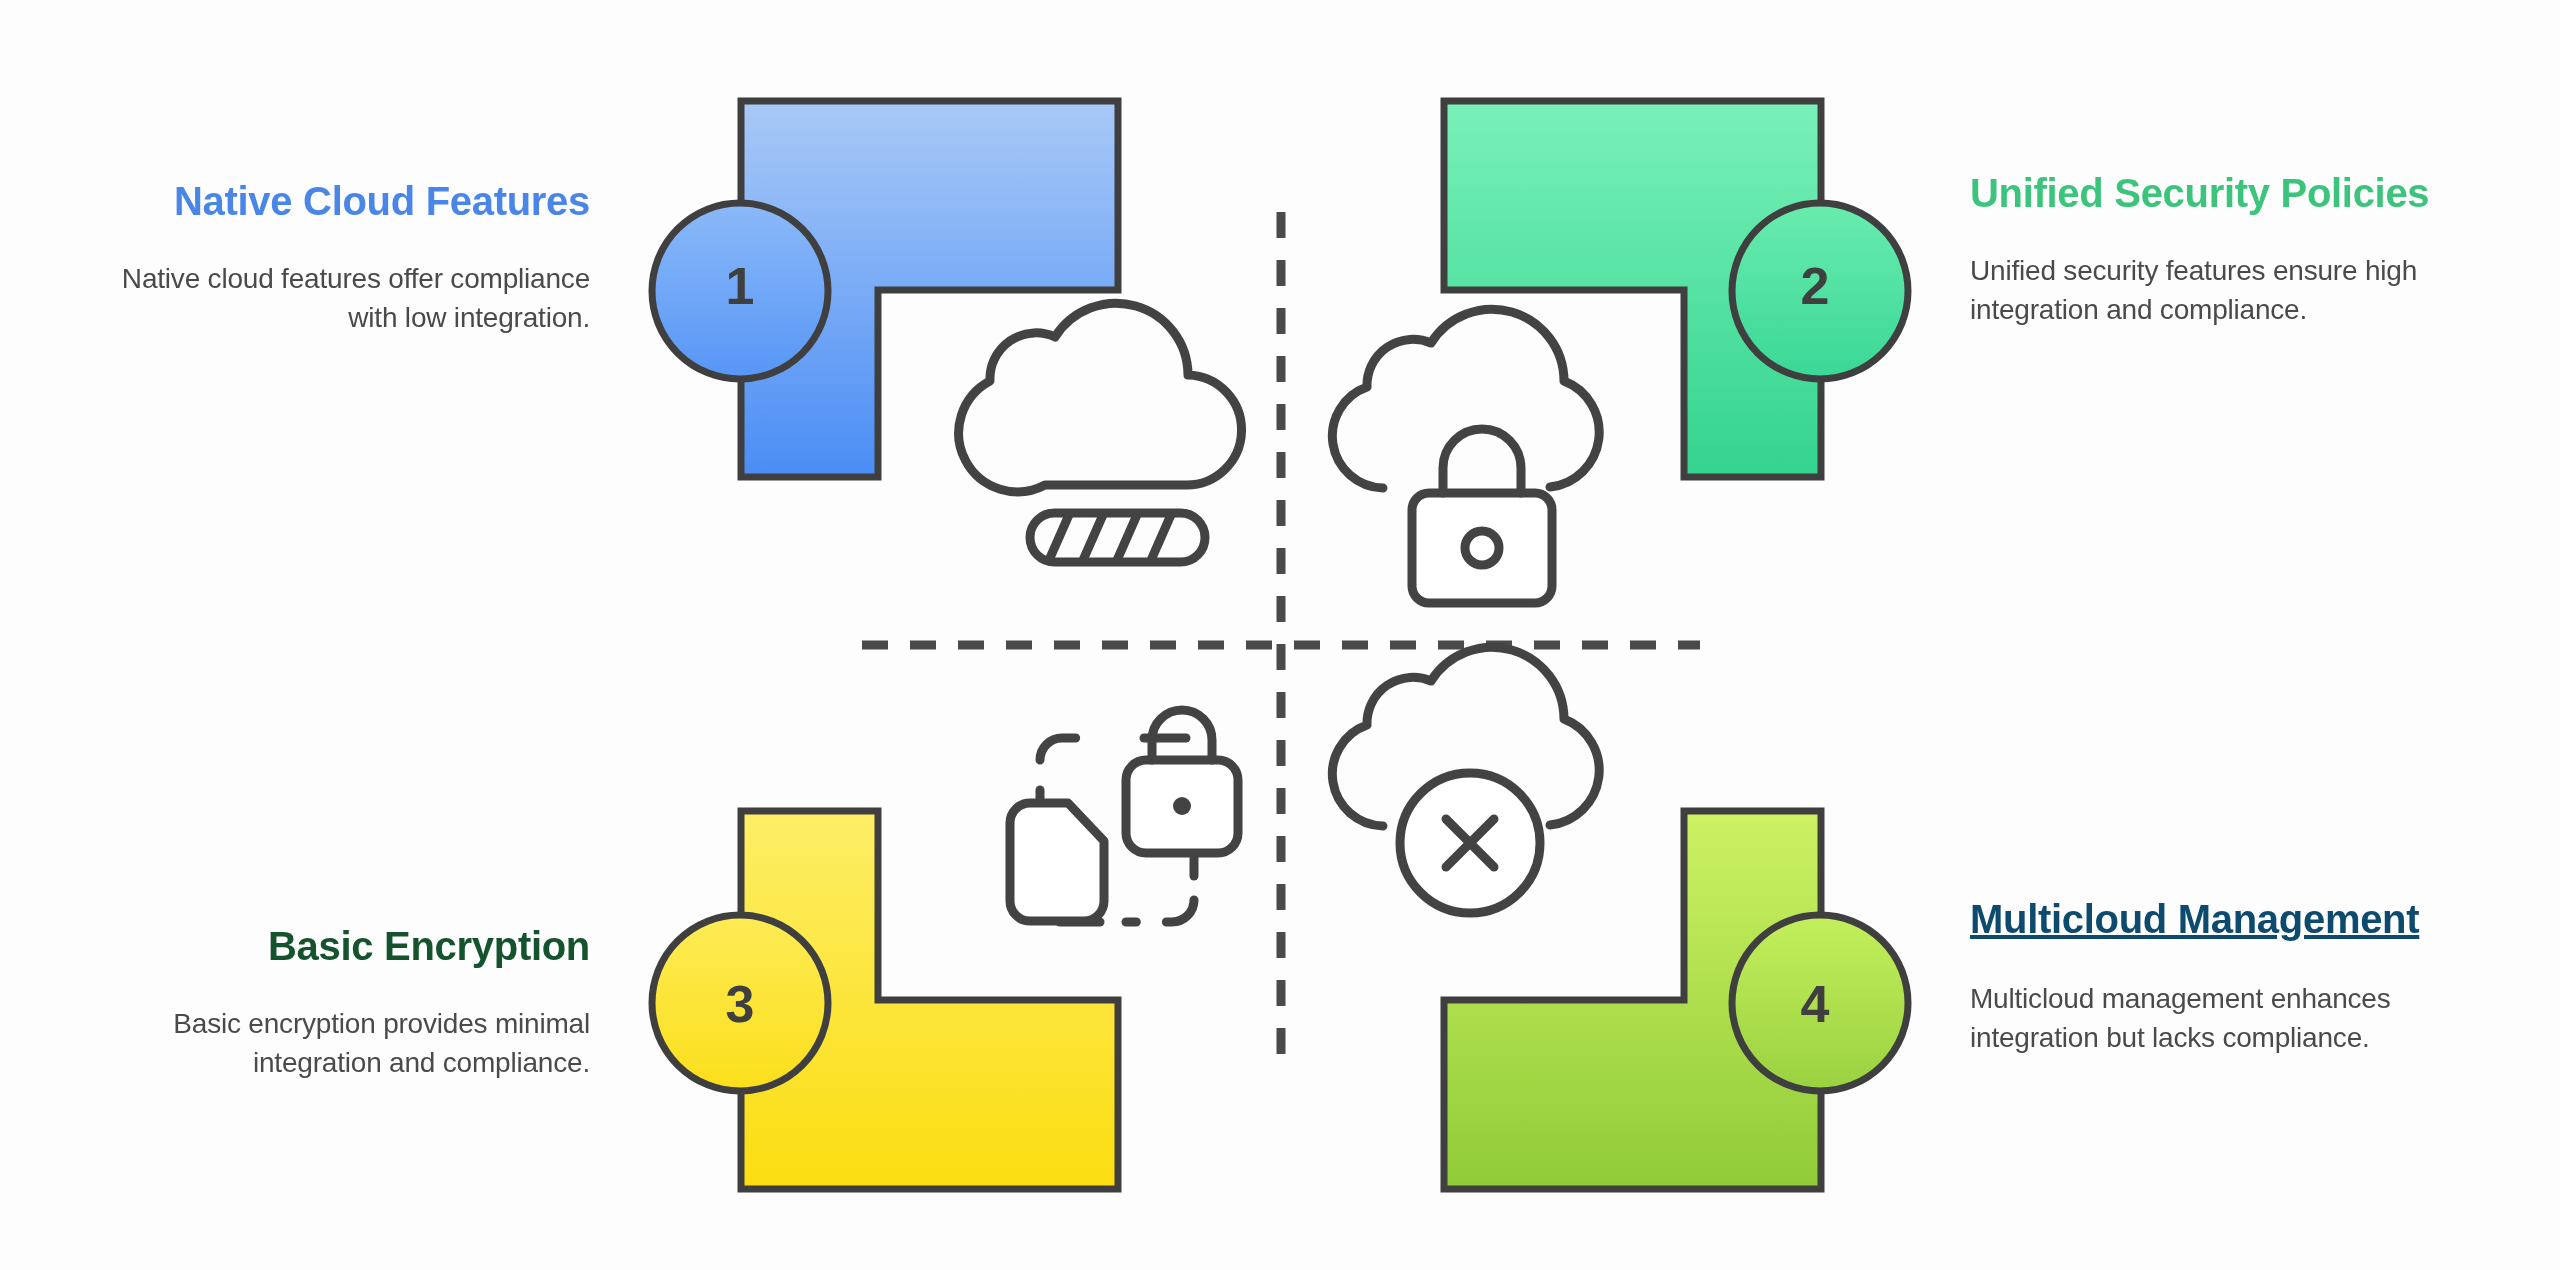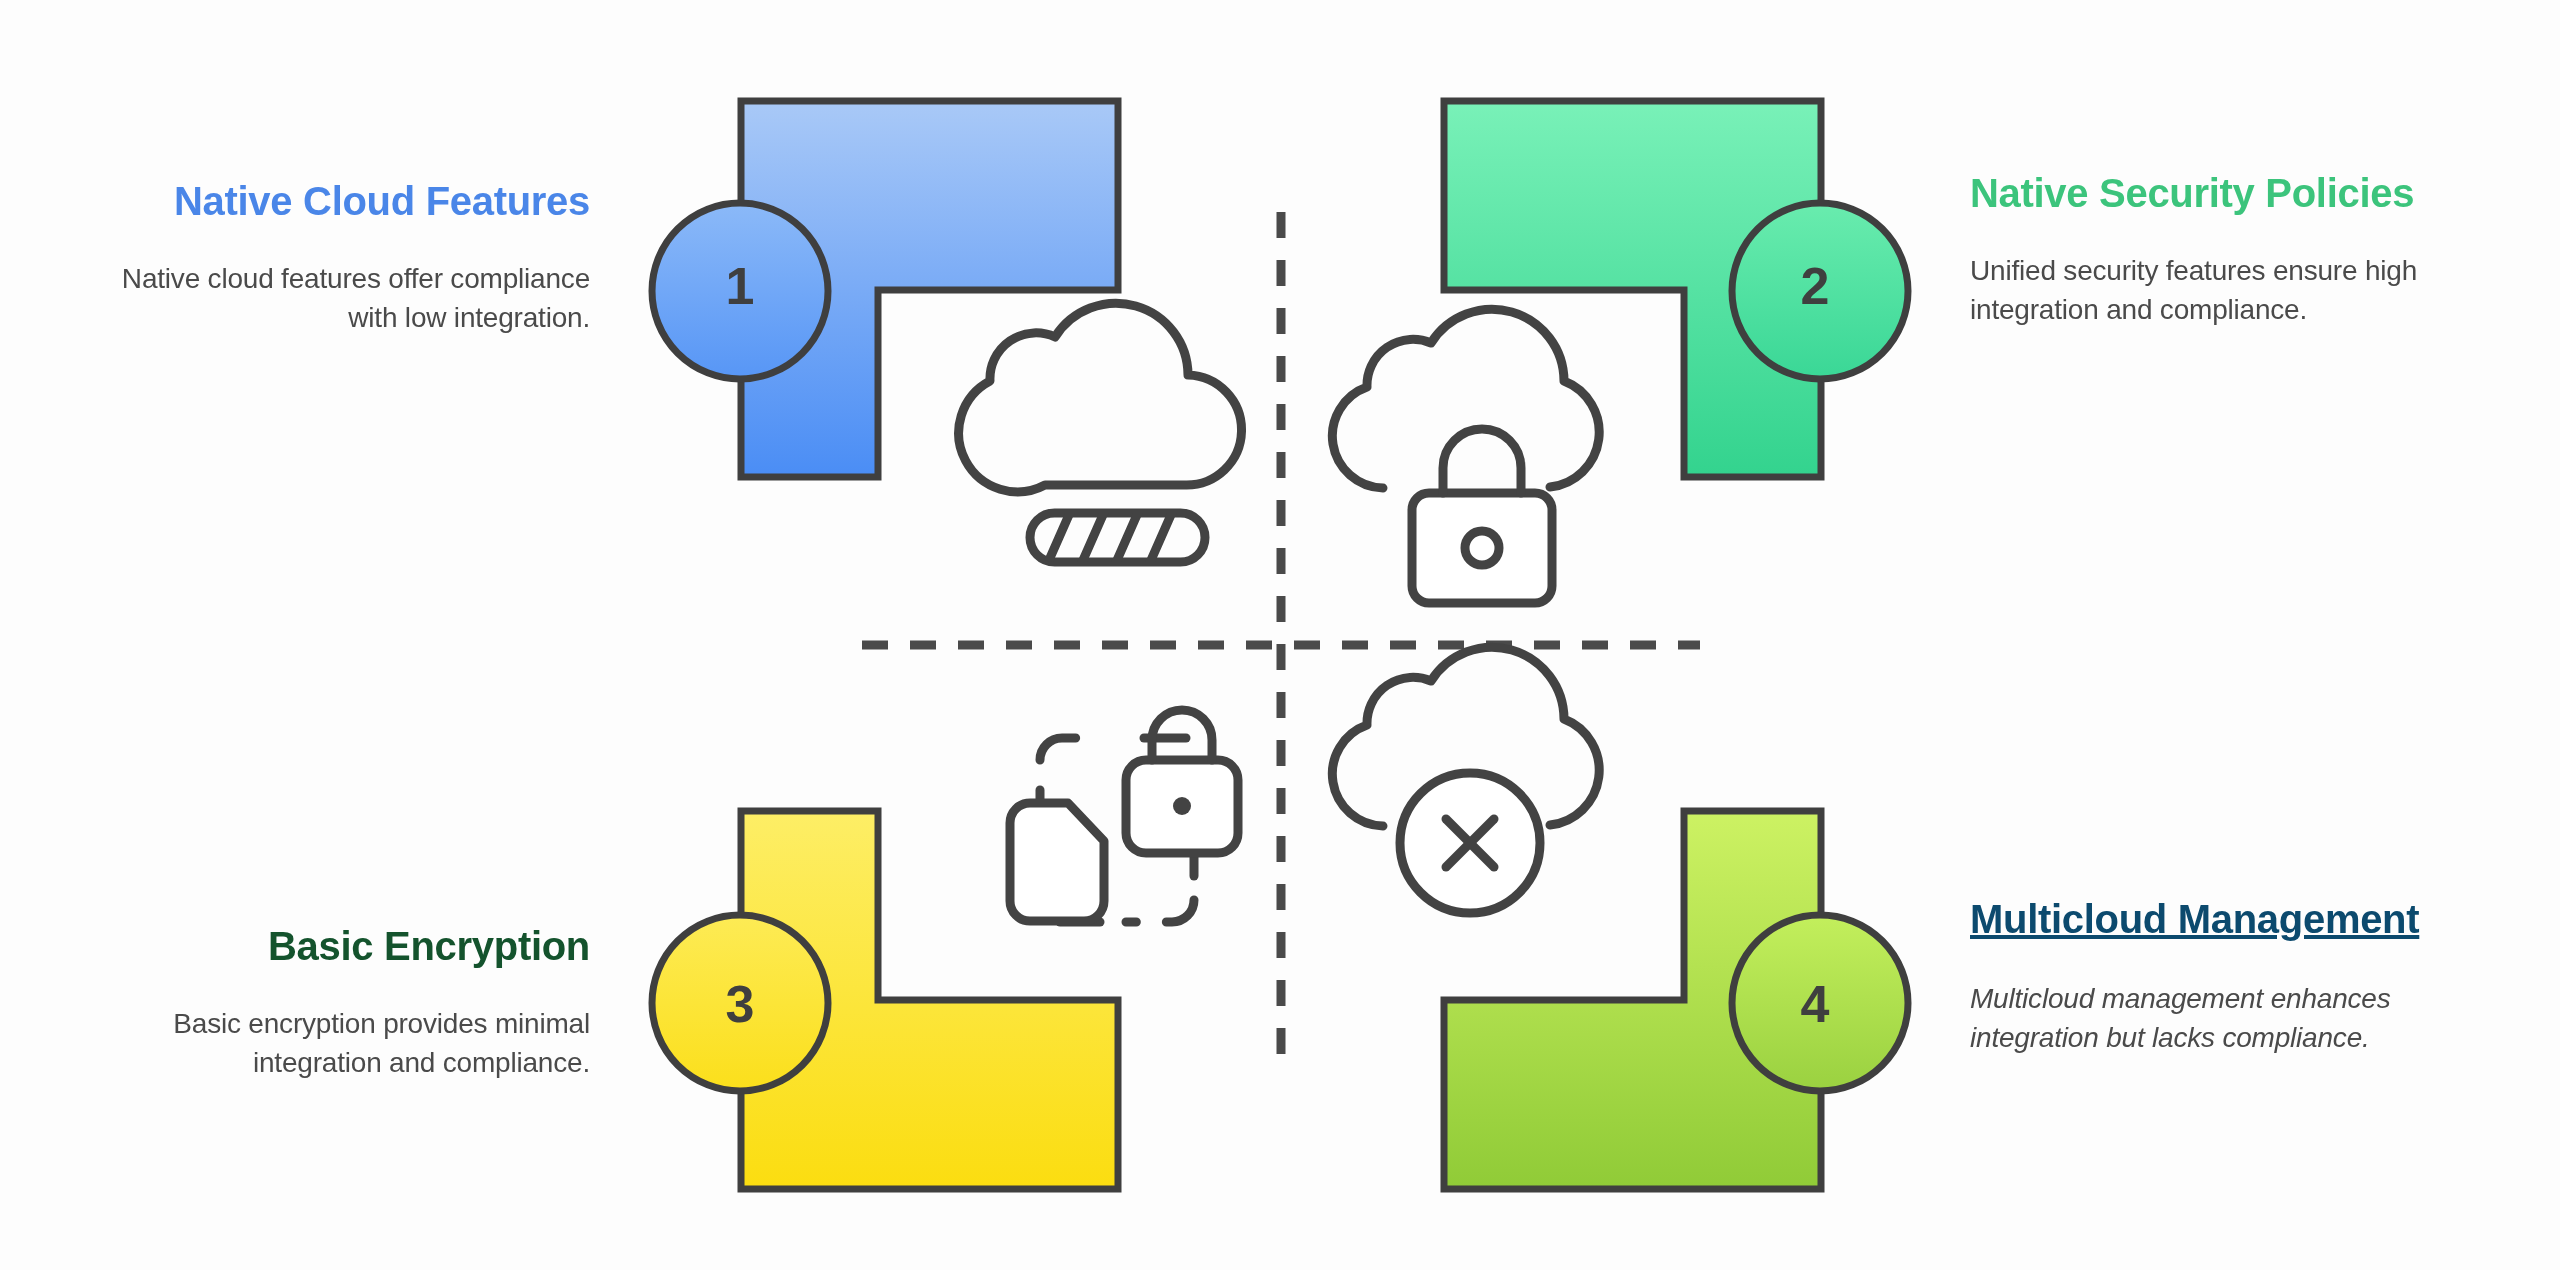--- a/index.html
+++ b/index.html
@@ -28,21 +28,21 @@
   .q2-text{left:1970px;top:122px;width:500px;text-align:left;}
   .q2-text .title{color:#3cc47c;}
   .q2-text .desc{margin-top:34px;}
 
   .q3-text{left:100px;top:875px;width:490px;text-align:right;}
   .q3-text .title{color:#14532d;}
   .q3-text .desc{margin-top:34px;}
 
   .q4-text{left:1970px;top:848px;width:510px;text-align:left;}
   .q4-text .title{color:#0c4a6e;text-decoration:underline;}
-  .q4-text .desc{margin-top:36px;font-style:italic;}
+  .q4-text .desc{margin-top:36px;}
 
   .num{
     position:absolute;font-size:52px;font-weight:bold;color:#3f3f3f;
     text-align:center;width:120px;
   }
   .n1{left:680px;top:256px;}
   .n2{left:1755px;top:256px;}
   .n3{left:680px;top:974px;}
   .n4{left:1755px;top:974px;}
 </style>
@@ -174,21 +174,21 @@
   <div class="num n2">2</div>
   <div class="num n3">3</div>
   <div class="num n4">4</div>
 
   <div class="txt q1-text">
     <div class="title">Native Cloud Features</div>
     <div class="desc">Native cloud features offer compliance with low integration.</div>
   </div>
 
   <div class="txt q2-text">
-    <div class="title">Native Security Policies</div>
+    <div class="title">Unified Security Policies</div>
     <div class="desc">Unified security features ensure high integration and compliance.</div>
   </div>
 
   <div class="txt q3-text">
     <div class="title">Basic Encryption</div>
     <div class="desc">Basic encryption provides minimal integration and compliance.</div>
   </div>
 
   <div class="txt q4-text">
     <div class="title">Multicloud Management</div>

